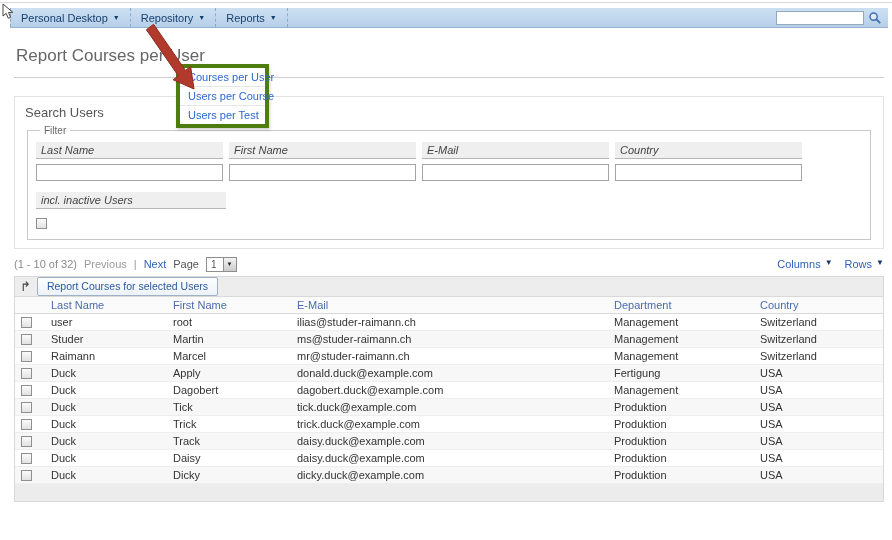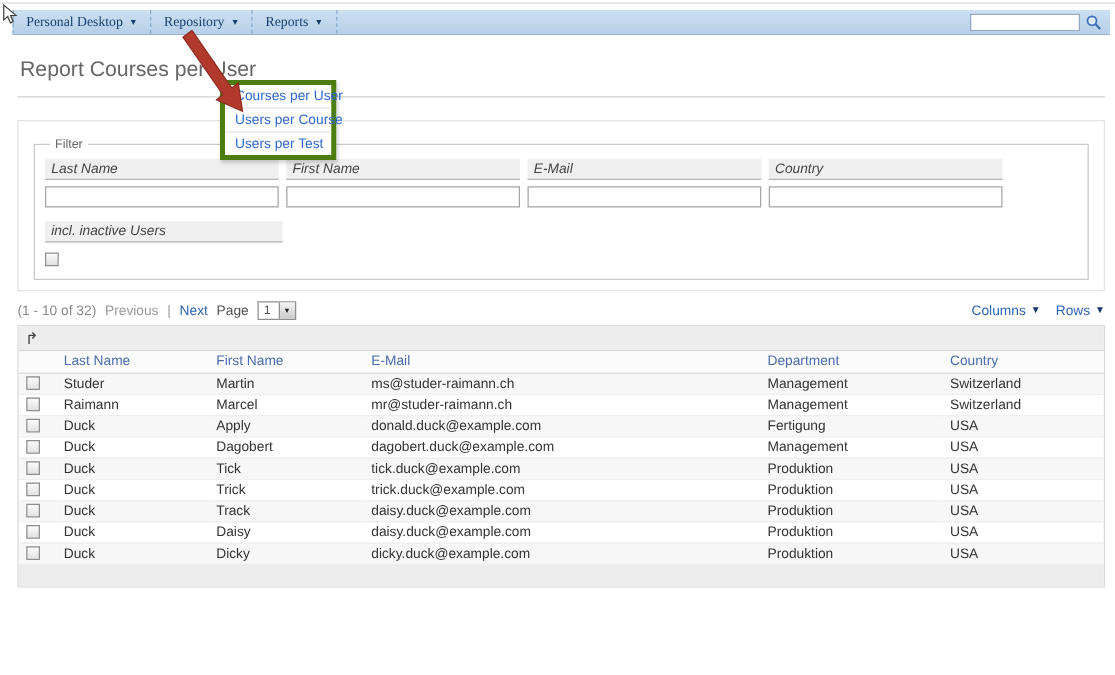--- a/index.html
+++ b/index.html
@@ -24,21 +24,21 @@
   .header-right { margin-left:auto; display:flex; align-items:center; gap:7px; }
   .mail-icon { color:#8d83c2; font-size:14px; line-height:1; cursor:pointer; }
   .user-name { color:#333; }
   .sep { color:#555; }
   a.link { color:#2e64b5; text-decoration:none; cursor:pointer; }
 
   
   .nav { height:20px; display:flex; align-items:stretch;
          background:linear-gradient(#cde0f2,#b6cfe9); border-bottom:1px solid #94b4d4; }
   .nav-tab { display:flex; align-items:center; gap:5px; padding:0 10px;
-             color:#17406e; border-right:1px dashed #86aacc; cursor:pointer;font-family:Liberation Serif, serif; }
+             color:#17406e; border-right:1px dashed #86aacc; cursor:pointer; }
   .nav-tab:first-child { border-left:1px dashed #86aacc; }
   .nav-caret { font-size:7px; color:#17406e; }
   .nav-search { margin-left:auto; display:flex; align-items:center; gap:4px; padding-right:6px; }
   .nav-search input { width:88px; height:14px; border:1px solid #93a9c2; font-size:11px; padding:0 3px; }
 
   
   .dropdown { position:absolute; left:166px; top:56px; width:93px; background:#fff;
               border:4px solid #4d7c0f; box-shadow:1px 2px 3px rgba(0,0,0,.18); z-index:20; }
   .dropdown-item { padding:3px 5px 3px 8px; color:#2e68cc; border-bottom:1px solid #e6e6e6;
                    white-space:nowrap; cursor:pointer; }
@@ -136,20 +136,21 @@
   </div>
 
   <svg class="annotation-arrow" width="62" height="78" viewBox="0 0 62 78">
     <polygon points="8.4,10.7 40.3,56.8 35.2,60.8 56,70 52.6,47.4 47.5,51.4 15.6,5.3" fill="#b13a2c" stroke="#8f2b20" stroke-width="1"></polygon>
   </svg>
 
   <div class="page-title">Report Courses per User</div>
   <div class="title-rule"></div>
 
   <div class="panel">
+    <div class="panel-heading">Search Users</div>
     <fieldset class="filter">
       <legend>Filter</legend>
       <div class="fields-row">
         <div class="field">
           <div class="field-label">Last Name</div>
           <input type="text" value="" style="">
         </div>
         <div class="field">
           <div class="field-label">First Name</div>
           <input type="text" value="" style="">
@@ -188,20 +189,21 @@
       <span class="vc">
         <span>Rows</span>
         <span class="vc-caret">▼</span>
       </span>
     </span>
   </div>
 
   <div class="table-wrap">
     <div class="cmd-row cmd-top">
       <span class="corner-arrow">↱</span>
+      <button class="btn">Report Courses for selected Users</button>
     </div>
     <table class="data">
       <colgroup>
         <col style="width:30px">
           <col style="width:122px">
           <col style="width:124px">
         <col style="width:317px">
           <col style="width:146px">
           <col>
       </colgroup>
@@ -209,20 +211,28 @@
         <tr>
           <th></th>
           <th>Last Name</th>
           <th>First Name</th>
           <th>E-Mail</th>
           <th>Department</th>
           <th>Country</th>
         </tr>
       </thead>
       <tbody>
+        <tr>
+          <td><span class="cb"></span></td>
+          <td>user</td>
+          <td>root</td>
+          <td>ilias@studer-raimann.ch</td>
+          <td>Management</td>
+          <td>Switzerland</td>
+        </tr>
         <tr class="alt">
           <td><span class="cb"></span></td>
           <td>Studer</td>
           <td>Martin</td>
           <td>ms@studer-raimann.ch</td>
           <td>Management</td>
           <td>Switzerland</td>
         </tr>
         <tr>
           <td><span class="cb"></span></td>

